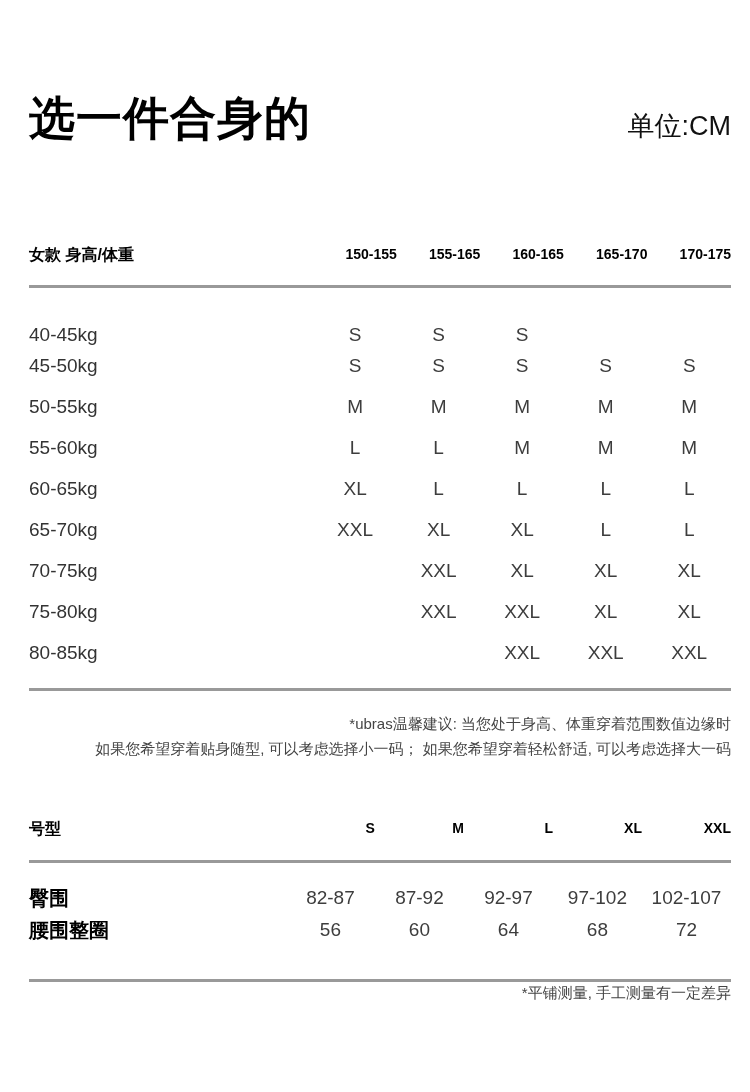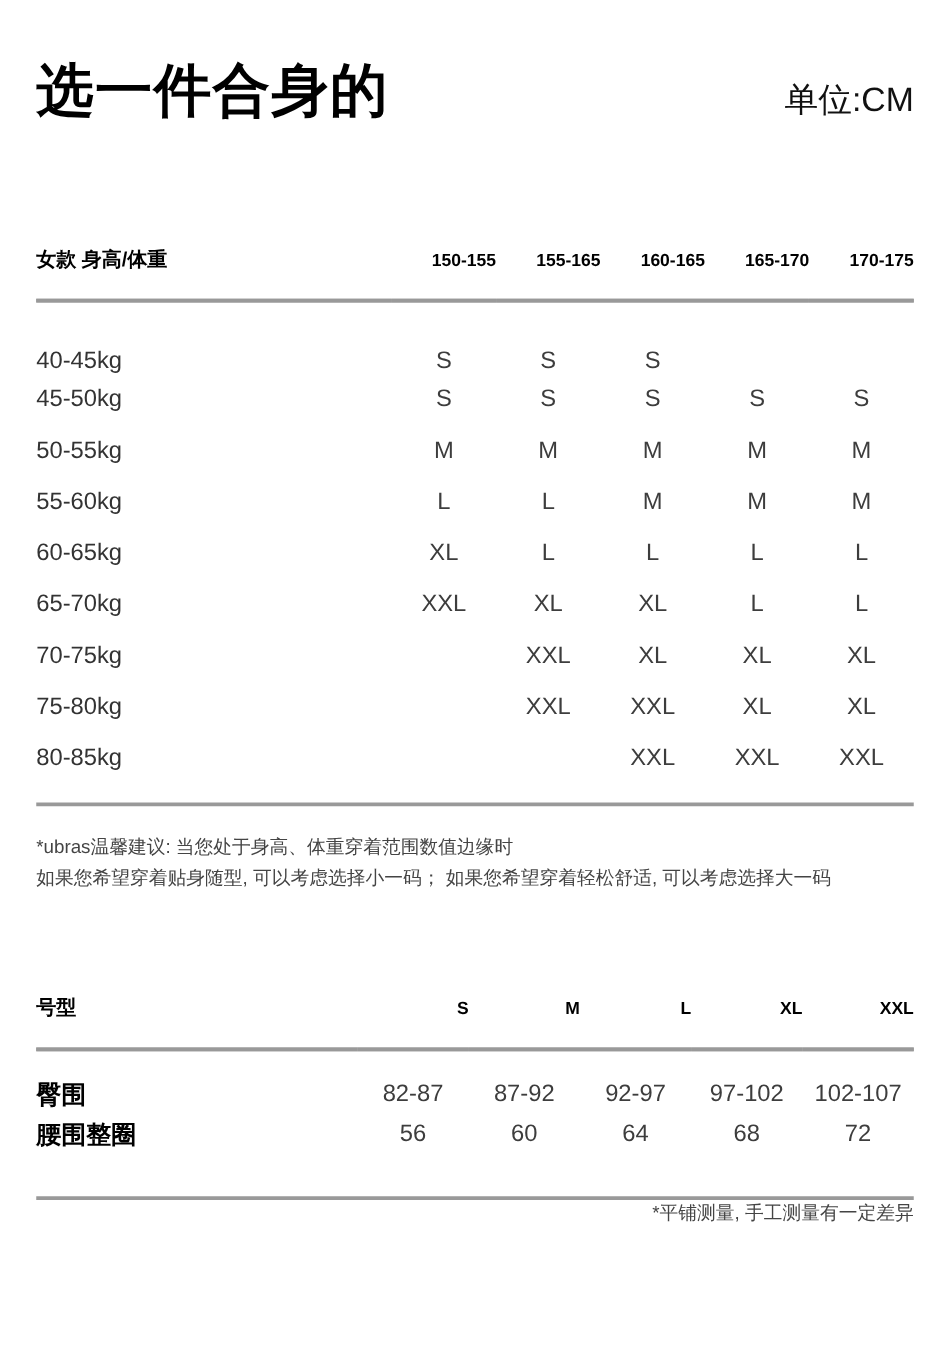--- a/index.html
+++ b/index.html
@@ -7,21 +7,21 @@
   body {
     width:750px; height:1092px;
     font-family:"Liberation Sans","DejaVu Sans",sans-serif;
     color:#1a1a1a;
     overflow:hidden;
   }
   .page { padding:0 19px 0 29px; }
 
   
   .title-row {
-    padding-top:43px;
+    padding-top:89px;
     display:flex; justify-content:space-between; align-items:flex-end;
   }
   .title-row h1 {
     font-size:46px; line-height:1.3; font-weight:700; color:#000;
     letter-spacing:1px;
   }
   .unit-label {
     font-size:27px; font-weight:400; color:#111; line-height:1.2;
     padding-bottom:6px;
   }
@@ -49,26 +49,26 @@
   .t1 tbody tr:first-child td { padding-top:36px; }
 
   .rule {
     height:3px; background:#999; border:none;
   }
   .rule-t1 { margin-top:14px; }
 
   
   .advice {
     margin-top:20px;
-    text-align:left;
+    text-align:right;
     font-size:15px; line-height:25px; color:#444;
   }
 
   
-  .t2 { margin-top:81px; }
+  .t2 { margin-top:57px; }
   .t2 col.c-label { width:36.6%; }
   .t2 col.c-data  { width:12.68%; }
   .t2 thead th { padding-bottom:21px; }
   .t2 tbody td { height:42px; }
   .t2 tbody tr:first-child td { padding-top:24px; }
   .t2 tbody td.row-label { font-weight:700; color:#000; font-size:20px; }
 
   .rule-t2 { margin-top:28px; }
 
   .footer-note {

